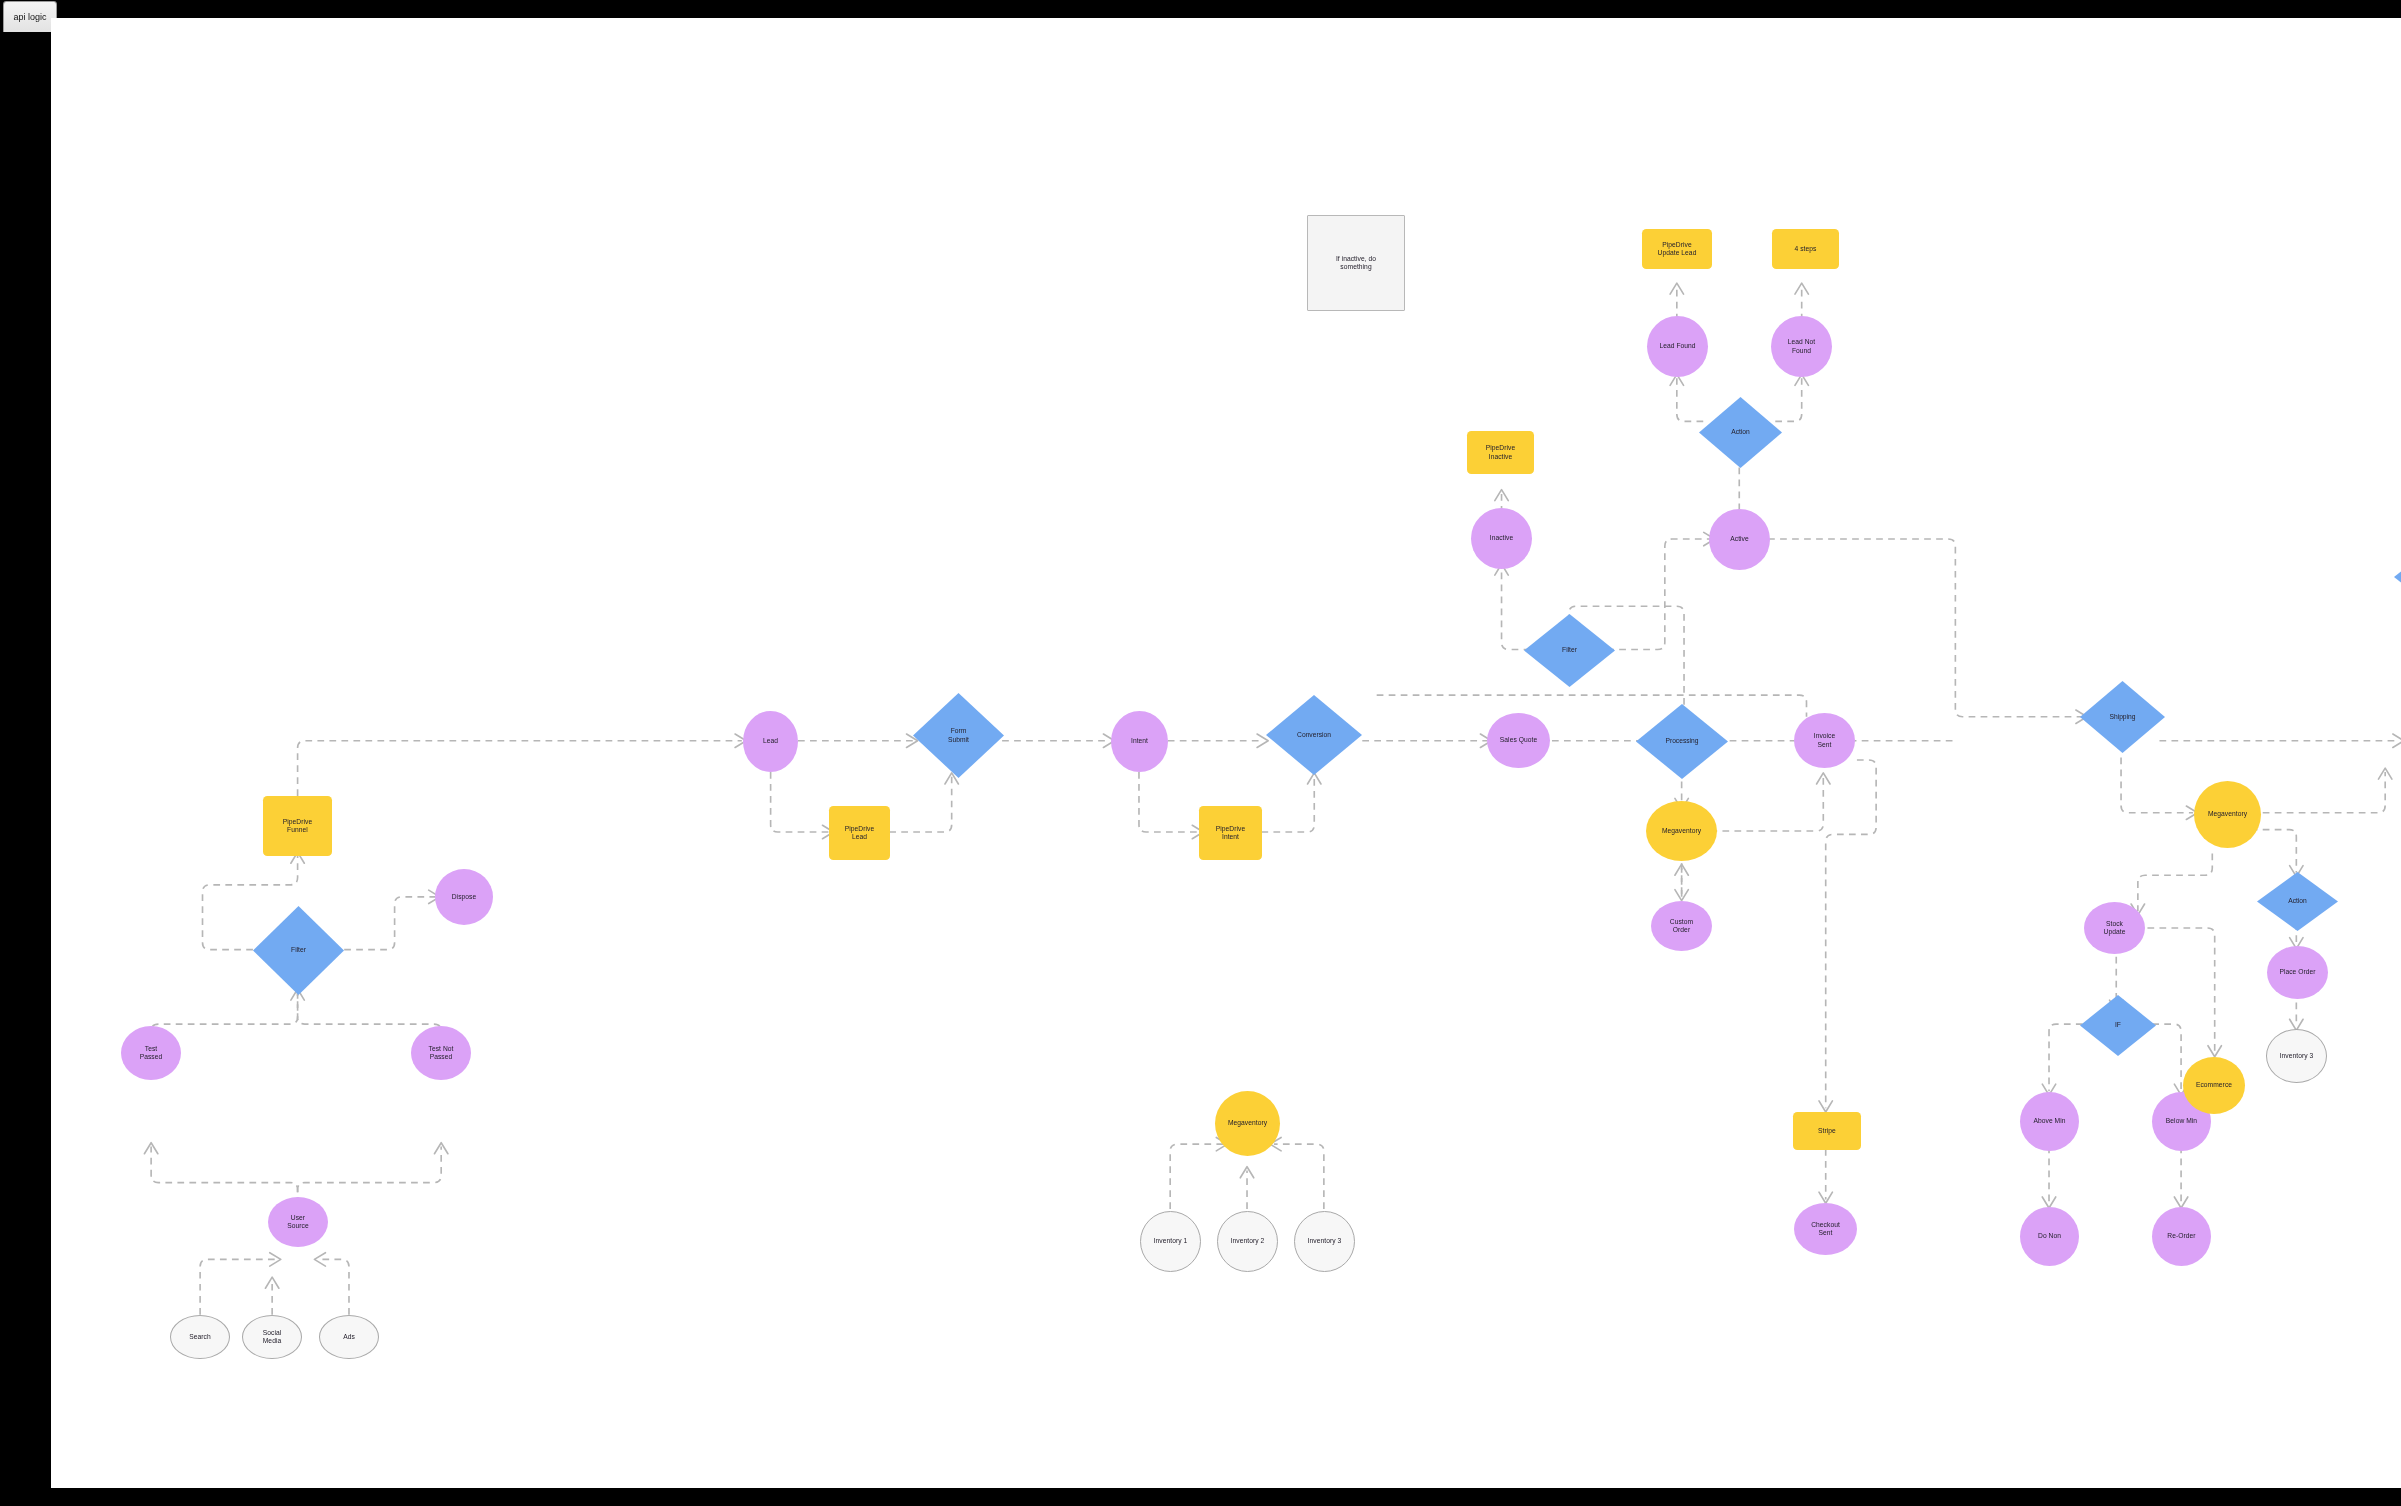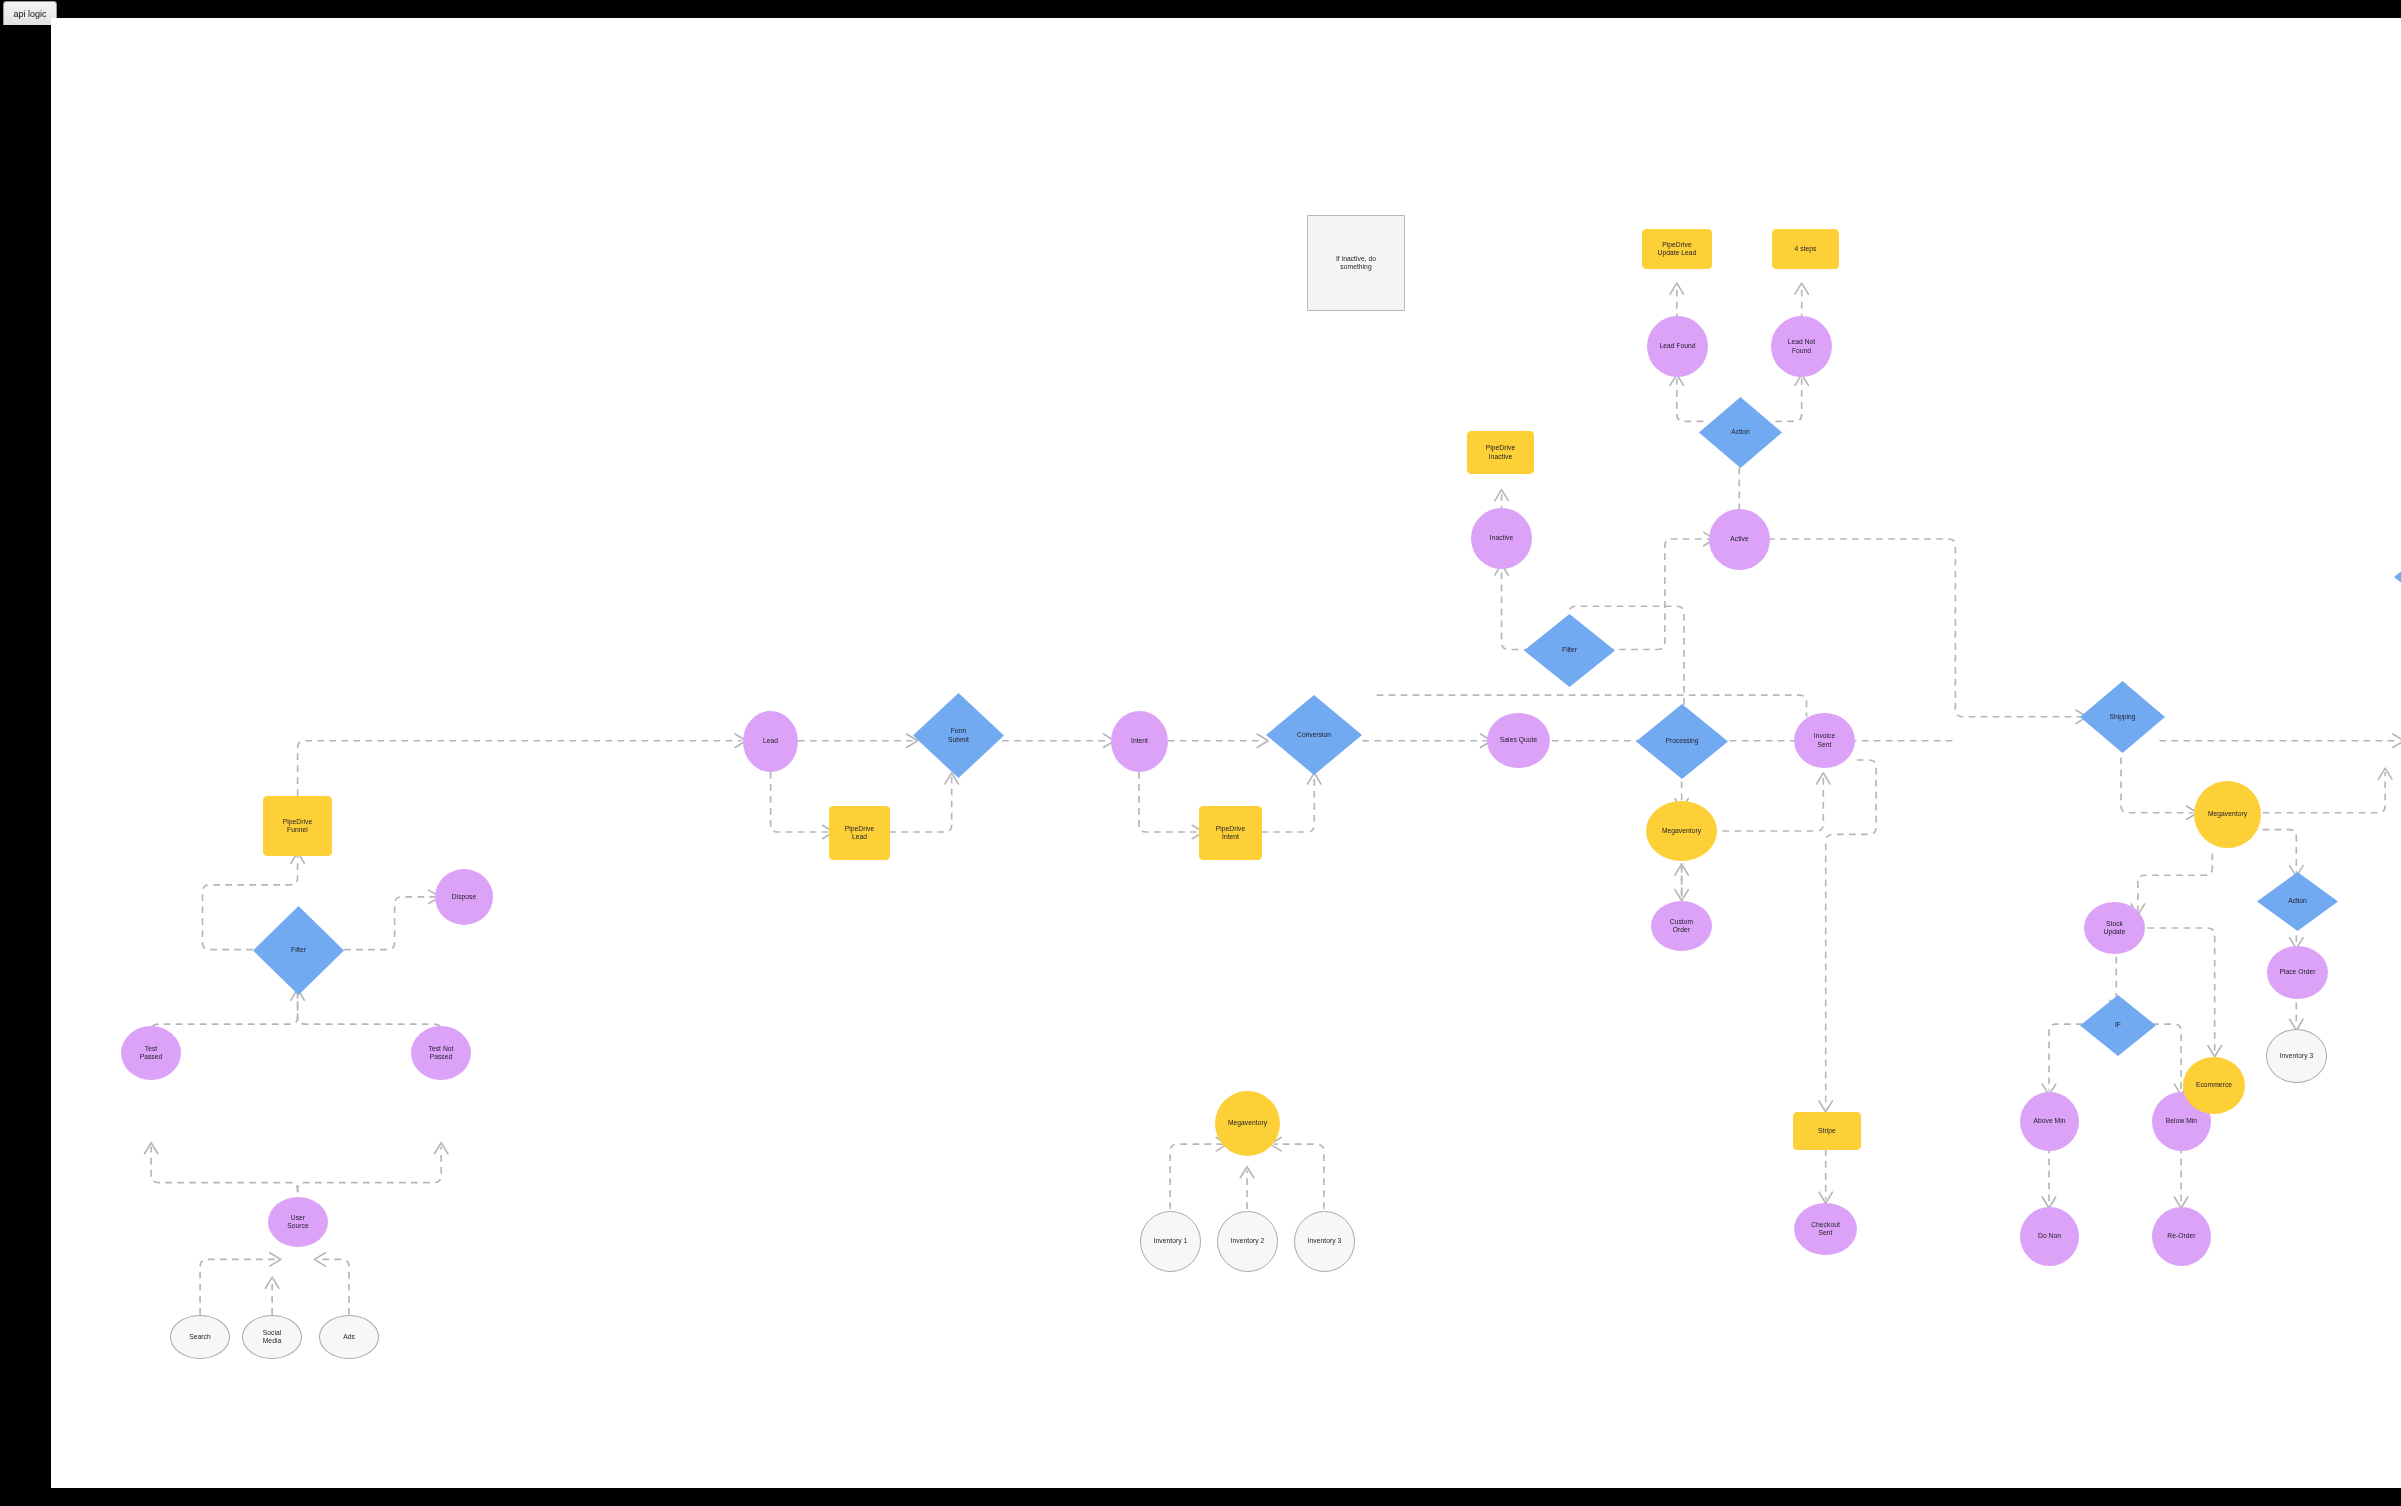--- a/index.html
+++ b/index.html
@@ -1,21 +1,21 @@
 <!DOCTYPE html>
 <html style="font-size:7.7px"><head>
 <meta charset="utf-8">
 <style>
   html,body{margin:0;padding:0;background:#000;}
   body{font-family:"Liberation Sans", sans-serif;}
   #app{position:relative;width:3738px;height:1506px;background:#000;overflow:hidden;}
 
   
   #titlebar{position:absolute;left:0;top:0;width:3738px;height:18px;background:#000;}
-  #tab{position:absolute;left:2.9px;top:1px;height:24px;min-width:54px;
+  #tab{position:absolute;left:2.9px;top:1px;height:31px;min-width:54px;
        background:linear-gradient(#f4f4f4,#e2e2e2);border:0.5px solid #9a9a9a;
        border-bottom:none;border-radius:3.4px 3.4px 0 0;box-sizing:border-box;
        display:flex;align-items:center;justify-content:center;
        font-size:9px;color:#111;padding:0 6.7px;}
   #canvas{position:absolute;left:51px;top:18px;width:3450px;height:1470px;background:#ffffff;}
 
   
   .node{position:absolute;display:flex;align-items:center;justify-content:center;
         text-align:center;box-sizing:border-box;color:#24202c;line-height:1.22;
         font-size:6.7px;white-space:pre-line;letter-spacing:0.05px;z-index:3;}

